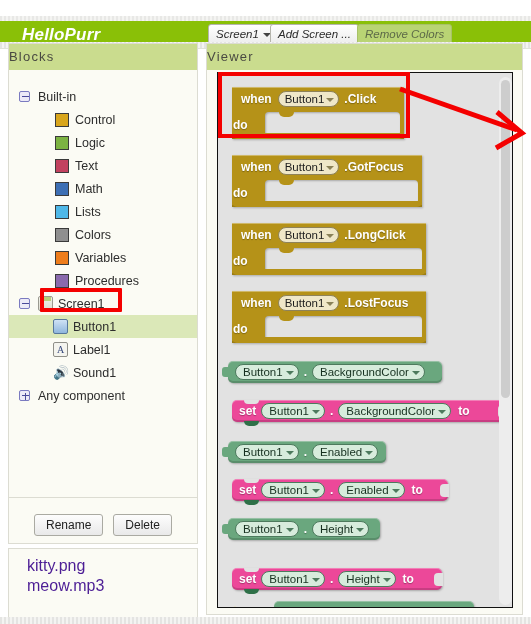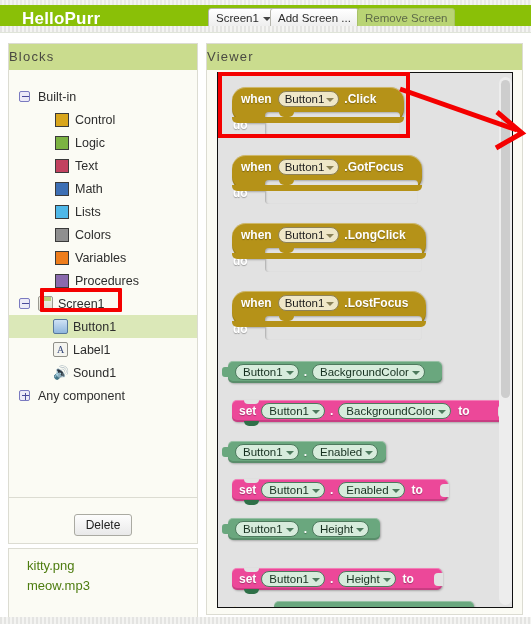--- a/index.html
+++ b/index.html
@@ -7,23 +7,24 @@
   body {
     width:531px; height:624px;
     font-family:"Liberation Sans", sans-serif;
     background:#ffffff;
     overflow:hidden;
     position:relative;
   }
 
   
   #topbar{
-    position:absolute; left:0; top:0; width:531px; height:33px;
+    position:absolute; left:0; top:16px; width:531px; height:33px;
     background:#8ac007;
     border-bottom:1px solid #dfe4d8;
+    font-style:italic;
   }
   #topbar::before{
     content:""; position:absolute; left:0; top:0; width:531px; height:5px;
     background:#f2f2f0;
     background-image:
       repeating-linear-gradient(90deg,#e8e8e6 0 2px,#f4f4f2 2px 4px);
   }
   #topbar::after{
     content:""; position:absolute; left:0; bottom:0; width:531px; height:6px;
     background:#f2f2f0;
@@ -129,44 +130,44 @@
   .smbtn{
     height:22px;padding:0 11px;font-size:12px;line-height:20px;
     border:1px solid #aaaaa2;border-radius:3px;
     background:linear-gradient(#fdfdfd,#e9e9e9);color:#222;cursor:pointer;
   }
   #blocks-panel-bottom{
     position:absolute; left:8px; top:498px; width:190px; height:46px;
     border:1px solid #dcdcd2; border-top:none; background:#fbfbf4;
   }
 
-  .media-list{ padding:7px 0 0 18px; font-size:13px; color:#4d7c0f; }
+  .media-list{ padding:7px 0 0 18px; font-size:16px; color:#4c1d95; }
   .media-list div{ height:20px; line-height:20px; cursor:pointer; }
 
   
   #viewer-panel{
     position:absolute; left:206px; top:43px; width:317px; height:572px;
     background:#fbfbf4; border:1px solid #dcdcd2;
   }
   #canvas{
     position:absolute; left:10px; top:28px; width:296px; height:536px;
     background:#e2e2e2; border:1px solid #111; overflow:hidden;
   }
   #canvas-inner{ position:absolute; left:0; top:0; width:296px; height:536px; }
 
   
   .blk{ position:absolute; font-size:12px; white-space:nowrap; }
 
   
   .ev{
-    background:#b59218; border-radius:14px;
+    background:#b59218; border-radius:0;
     box-shadow: inset 0 1px 0 rgba(255,255,255,.35),
                 inset 0 -2px 0 rgba(0,0,0,.14),
                 1px 1px 2px rgba(0,0,0,.25);
-    color:#fff; padding:0; width:172px; height:36px;
+    color:#fff; padding:0; width:172px; height:52px;
   }
   .ev .r1{ height:24px; line-height:24px; padding-left:9px;
            display:flex; align-items:center; }
   .ev .r2{ height:28px; line-height:28px; padding-left:1px;
            display:flex; align-items:center; position:relative; }
   .ev .word{ font-weight:bold; text-shadow:0 1px 1px rgba(0,0,0,.3); }
   .ev .dotname{ margin-left:5px; font-weight:bold;
                 text-shadow:0 1px 1px rgba(0,0,0,.3); }
   .slot{
     position:absolute; left:33px; top:1px; right:4px; bottom:3px;
@@ -282,21 +283,21 @@
 
 <div id="topbar">
   <div id="apptitle">HelloPurr</div>
 
   <div class="topbtn" id="btn-screen1">
     <span>Screen1</span>
     <span class="caret"></span>
   </div>
 
   <div class="topbtn" id="btn-addscreen">Add Screen ...</div>
-  <div class="topbtn" id="btn-removescreen">Remove Screen</div>
+  <div class="topbtn" id="btn-removescreen">Remove Colors</div>
 </div>
 
 <div class="panel" id="blocks-panel">
   <div class="panel-hd">Blocks</div>
 
   <div class="tree">
     <div class="trow">
       <span class="toggle"></span>
       <span class="lbl">Built-in</span>
     </div>
@@ -355,20 +356,21 @@
 
     <div class="trow">
       <span class="toggle plus"></span>
       <span class="lbl">Any component</span>
     </div>
   </div>
 </div>
 
 <div id="blocks-panel-bottom"></div>
 <div id="rename-delete">
+  <div class="smbtn">Rename</div>
   <div class="smbtn">Delete</div>
 </div>
 
 <div id="button1-redbox"></div>
 
 <div class="panel" id="media-panel">
   <div class="media-list">
     <div>kitty.png</div>
     <div>meow.mp3</div>
   </div>

